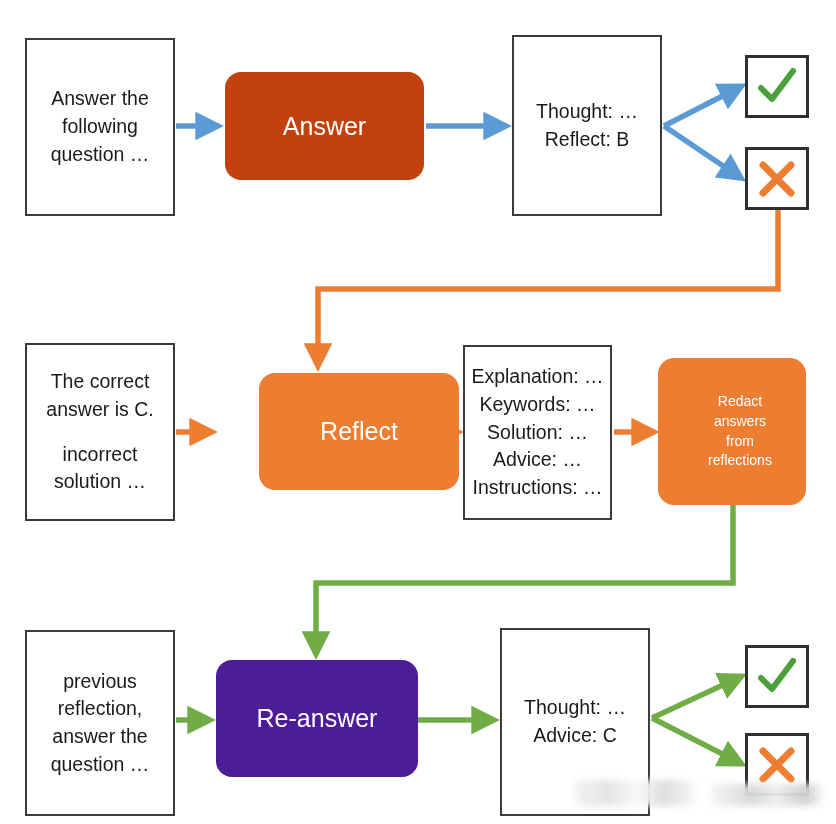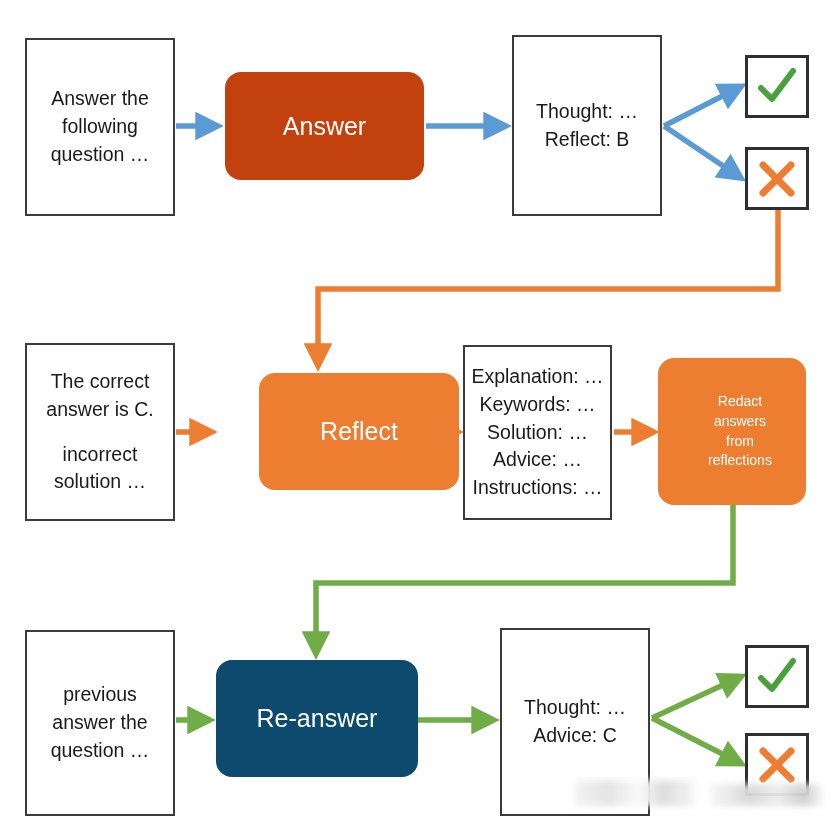--- a/index.html
+++ b/index.html
@@ -52,21 +52,21 @@
     font-size: 25px;
     line-height: 1.3;
   }
   .proc.small {
     font-size: 14px;
     line-height: 1.42;
     padding-left: 16px;
   }
   .proc-blue   { background: #c2410c; }
   .proc-orange { background: #ed7d31; }
-  .proc-green  { background: #0c4a6e; }
+  .proc-green  { background: #4c1d95; }
   .mark {
     background: #ffffff;
     border: 3px solid #2f2f2f;
   }
   .mark svg { display: block; }
   .watermark {
     position: absolute;
     filter: blur(3.4px);
     opacity: 0.95;
     pointer-events: none;
@@ -183,20 +183,21 @@
       <div>Redact</div>
       <div>answers</div>
       <div>from</div>
       <div>reflections</div>
     </div>
   </div>
 
   <div class="node doc" style="left:25px; top:630px; width:150px; height:186px;">
     <div class="lines">
       <div class="line">previous</div>
+      <div class="line">reflection,</div>
       <div class="line">answer the</div>
       <div class="line">question …</div>
     </div>
   </div>
 
   <div class="node proc proc-green" style="left:216px; top:660px; width:202px; height:117px;">
     <span>Re-answer</span>
   </div>
 
   <div class="node doc" style="left:500px; top:628px; width:150px; height:188px;">

